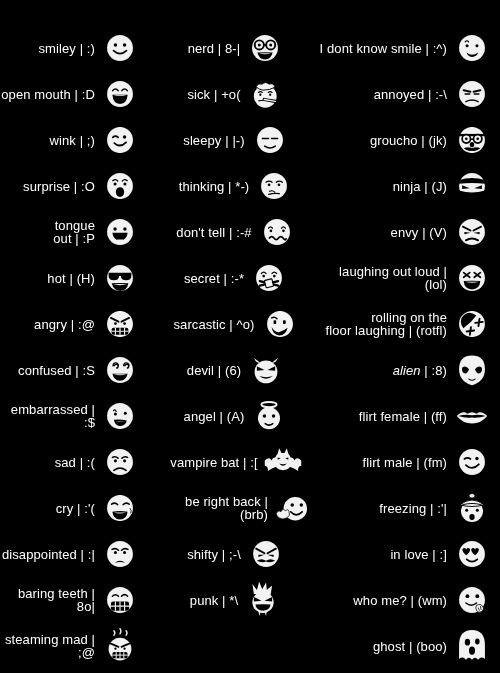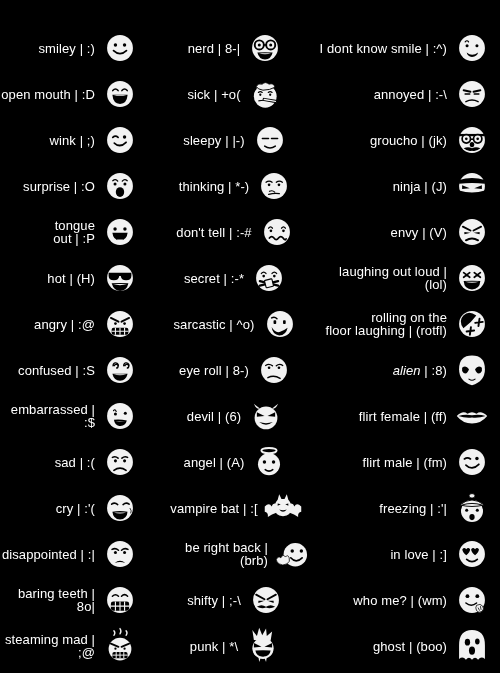--- a/index.html
+++ b/index.html
@@ -344,33 +344,20 @@
           <svg viewBox="0 0 100 100" xmlns="http://www.w3.org/2000/svg">
             <circle cx="50" cy="50" r="34" fill="#f2f2f2"></circle>
             <path d="M28 34 q8 -4 14 2" stroke="#000" stroke-width="4" fill="none" stroke-linecap="round"></path>
             <rect x="33" y="40" width="7" height="10" rx="2" fill="#000"></rect>
             <rect x="58" y="40" width="7" height="10" rx="2" fill="#000"></rect>
             <path d="M28 58 Q38 76 52 70 Q62 66 70 60 Q66 80 48 80 Q30 78 28 58 Z" fill="#000"></path>
           </svg>
         </div>
       </div>
       <div class="row">
-        <div class="label"><div class="" style="display: inline;">eye roll</div><span class="sep"> | </span><span class="code">8-)</span></div>
-        <div class="glyph">
-          <svg viewBox="0 0 100 100" xmlns="http://www.w3.org/2000/svg">
-            <circle cx="50" cy="50" r="34" fill="#f2f2f2"></circle>
-            <path d="M28 38 Q37 32 46 39" stroke="#000" stroke-width="3.5" fill="none" stroke-linecap="round"></path>
-            <path d="M56 39 Q64 32 73 38" stroke="#000" stroke-width="3.5" fill="none" stroke-linecap="round"></path>
-            <circle cx="37" cy="44" r="3.5" fill="#000"></circle>
-            <circle cx="63" cy="44" r="3.5" fill="#000"></circle>
-            <path d="M34 70 Q50 62 66 72" stroke="#000" stroke-width="4" fill="none" stroke-linecap="round"></path>
-          </svg>
-        </div>
-      </div>
-      <div class="row">
         <div class="label"><div class="" style="display: inline;">devil</div><span class="sep"> | </span><span class="code">(6)</span></div>
         <div class="glyph">
           <svg viewBox="0 0 100 100" xmlns="http://www.w3.org/2000/svg">
             <path d="M18 18 Q26 34 34 30 Z" fill="#f2f2f2"></path>
             <path d="M82 18 Q74 34 66 30 Z" fill="#f2f2f2"></path>
             <circle cx="50" cy="55" r="30" fill="#f2f2f2"></circle>
             <path d="M26 40 L46 50 L26 52 Z" fill="#000"></path>
             <path d="M74 40 L54 50 L74 52 Z" fill="#000"></path>
             <path d="M32 66 Q50 80 68 66 Q50 72 32 66 Z" fill="#000"></path>
           </svg>

